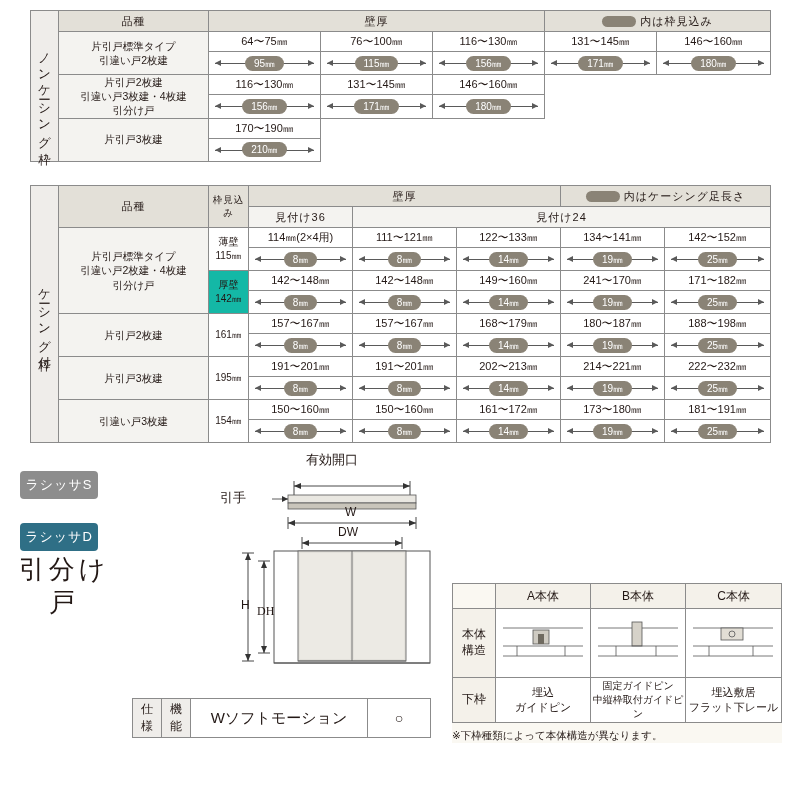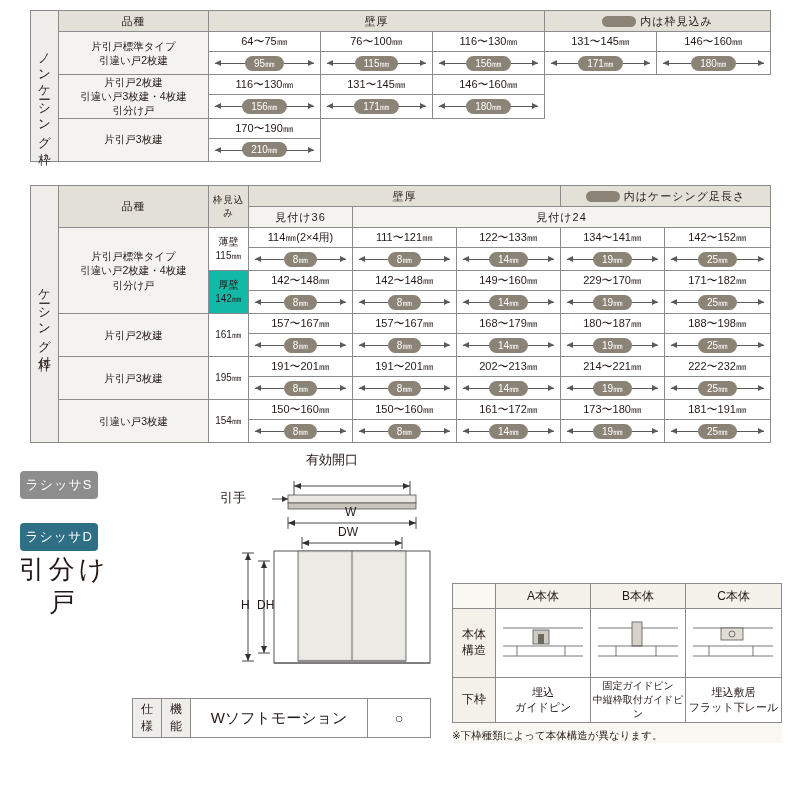--- a/index.html
+++ b/index.html
@@ -232,21 +232,21 @@
                 <span class="line"></span>
                 <span class="pill">25㎜</span>
               </div>
             </td>
       </tr>
       <tr>
         <td rowspan="2" style="font-size:10px;background:#14b8a6">厚壁<br>142㎜</td>
         <td class="numcell">142〜148㎜</td>
         <td class="numcell">142〜148㎜</td>
         <td class="numcell">149〜160㎜</td>
-        <td class="numcell">229〜170㎜</td>
+        <td class="numcell">241〜170㎜</td>
         <td class="numcell">171〜182㎜</td>
       </tr>
       <tr>
         <td class="arrowcell">
               <div class="arw">
                 <span class="line"></span>
                 <span class="pill">8㎜</span>
               </div>
             </td>
         <td class="arrowcell">
@@ -471,21 +471,21 @@
         <polygon points="46,100 43,107 49,107" fill="#333"></polygon>
         <polygon points="46,208 43,201 49,201" fill="#333"></polygon>
         <polygon points="62,108 59,115 65,115" fill="#333"></polygon>
         <polygon points="62,200 59,193 65,193" fill="#333"></polygon>
       </svg>
       <div style="position:absolute;left:104px;top:-2px;font-size:13px;">有効開口</div>
       <div style="position:absolute;left:18px;top:36px;font-size:13px;">引手</div>
       <div style="position:absolute;left:143px;top:52px;font-size:12px;">W</div>
       <div style="position:absolute;left:136px;top:72px;font-size:12px;">DW</div>
       <div style="position:absolute;left:39px;top:145px;font-size:12px;">H</div>
-      <div style="position:absolute;left:55px;top:145px;font-size:12px;">DH</div>
+      <div style="position:absolute;left:55px;top:151px;font-size:12px;font-family:Liberation Serif, serif;">DH</div>
     </div>
 
     <div style="position:absolute;left:120px;top:255px;">
       <table class="spec-tbl" style="border-collapse:collapse">
         <tbody>
             <tr>
           <td class="spec-lab" style="padding:2px 3px"><span>仕様</span></td>
           <td class="spec-lab" style="padding:2px 3px"><span>機能</span></td>
           <td style="width:160px;font-size:15px">Wソフトモーション</td>
           <td style="width:46px;font-size:14px">○</td>

